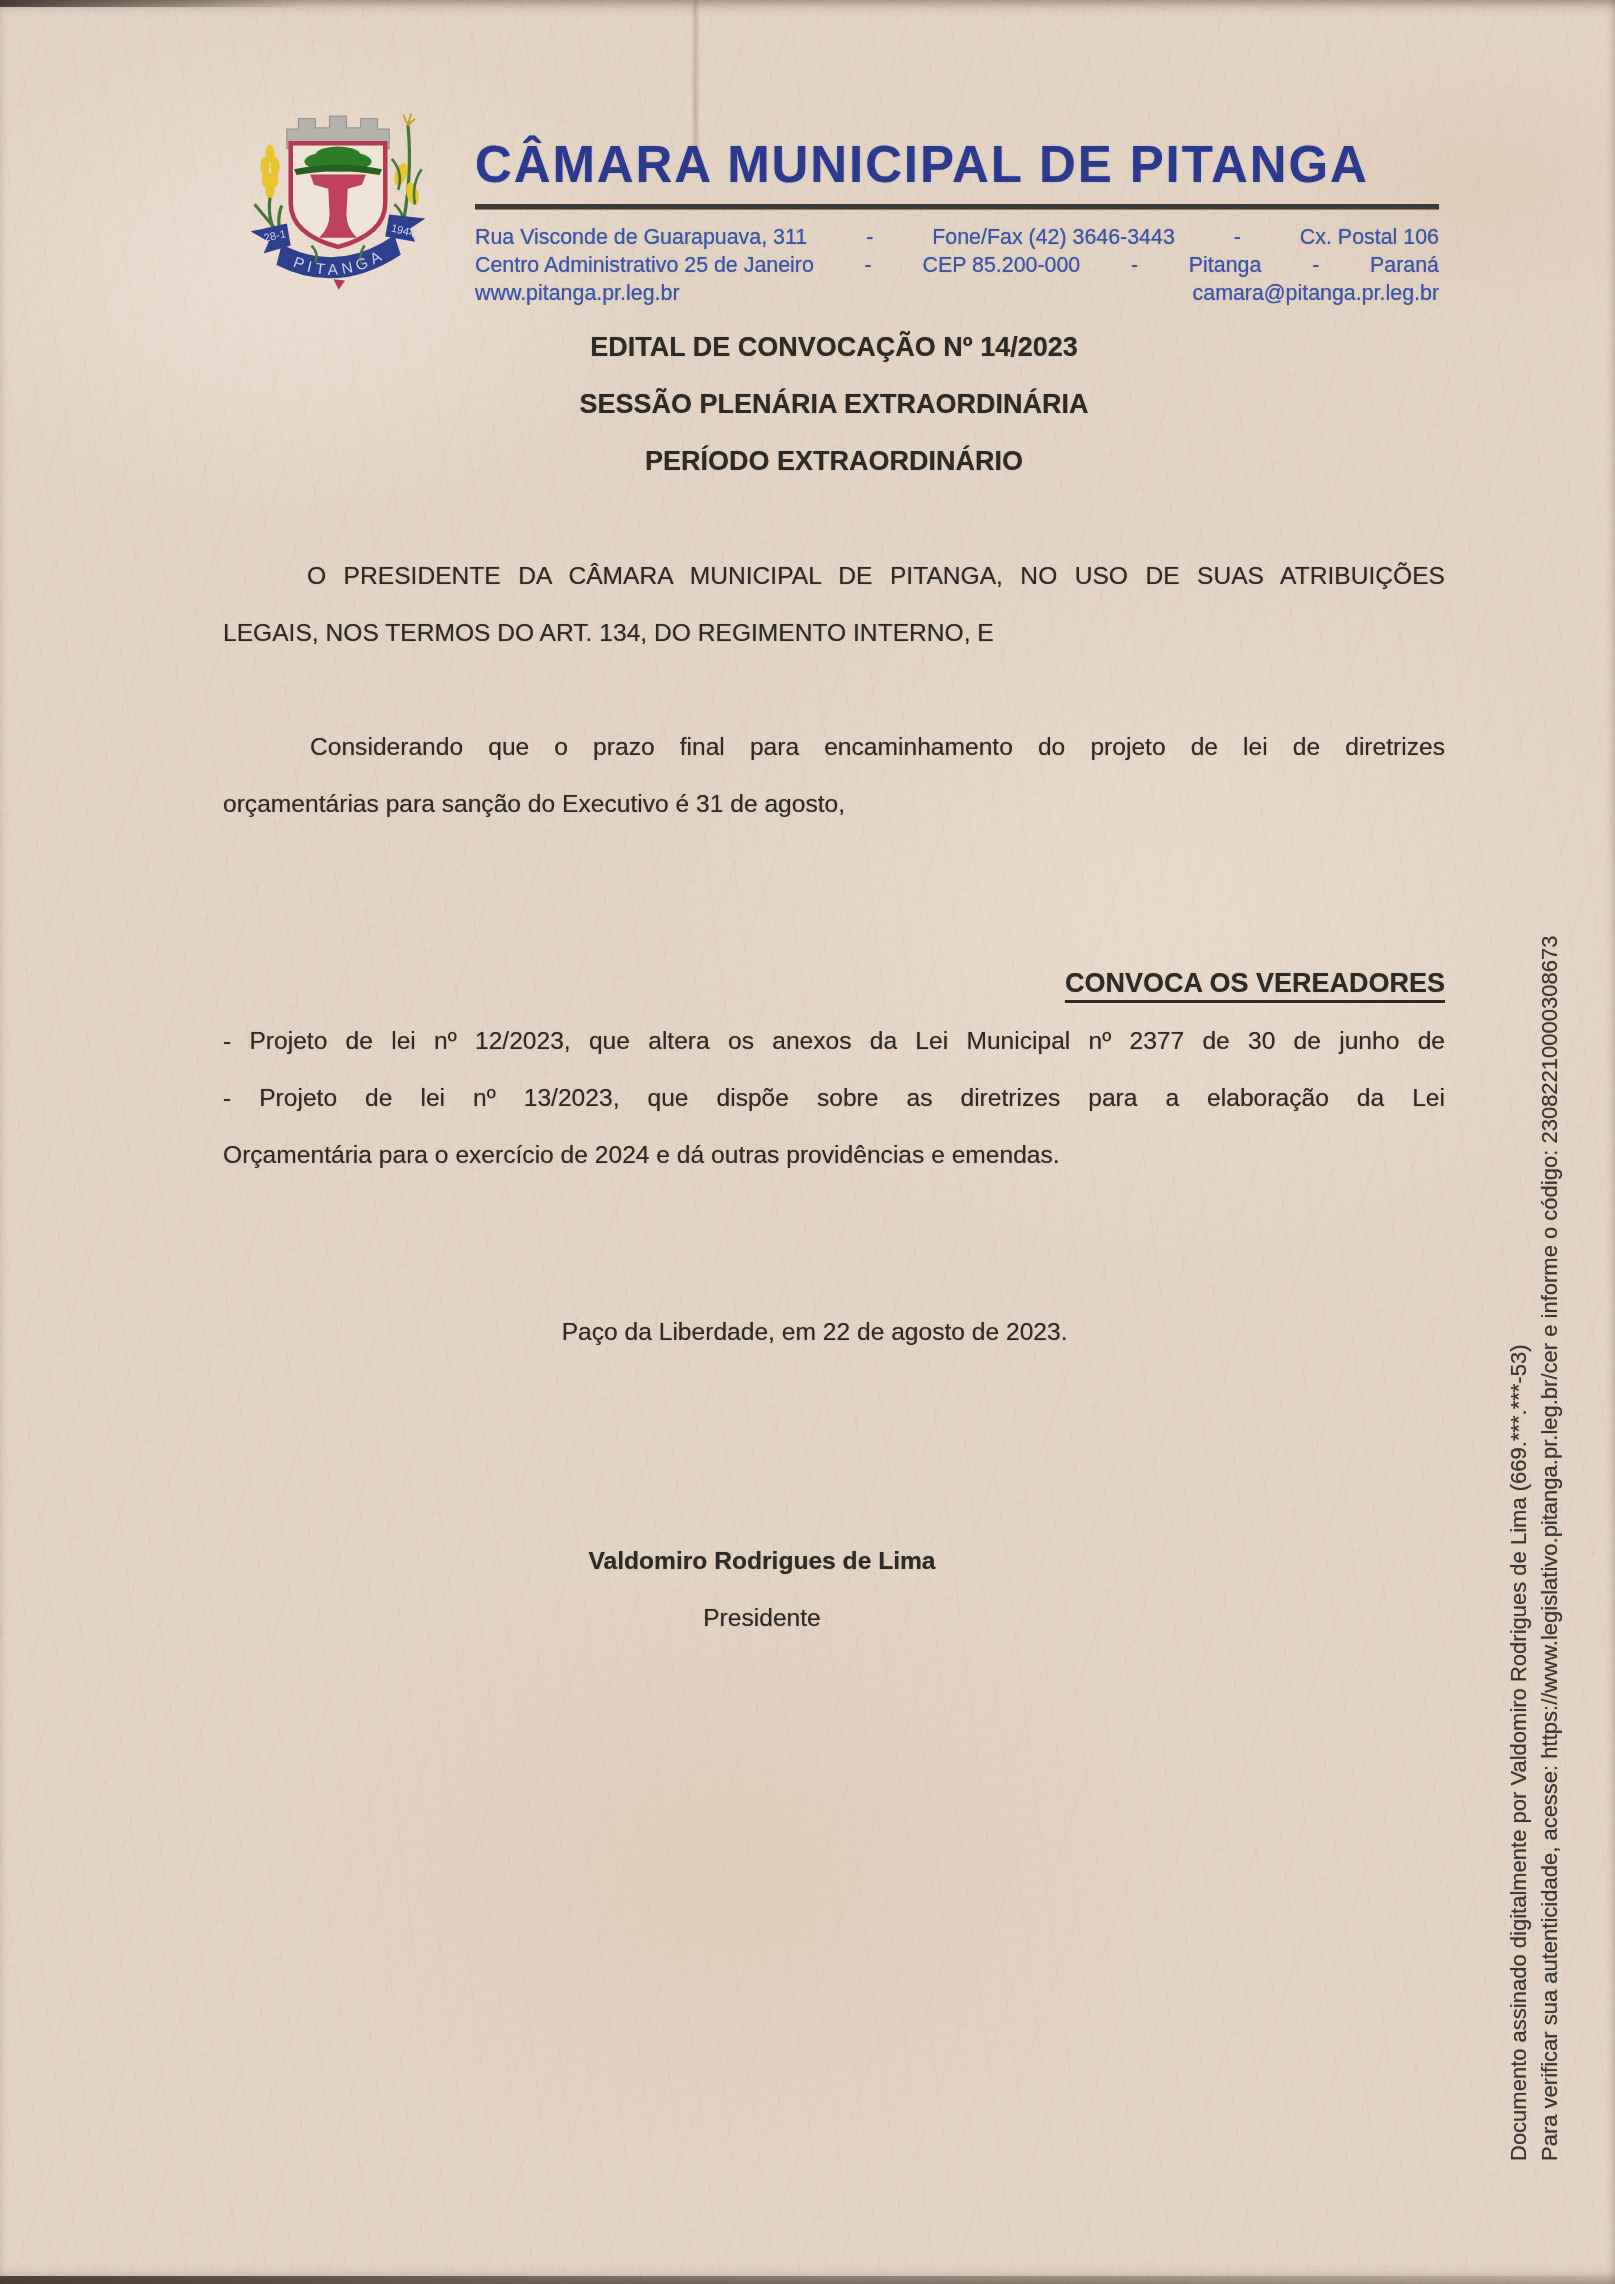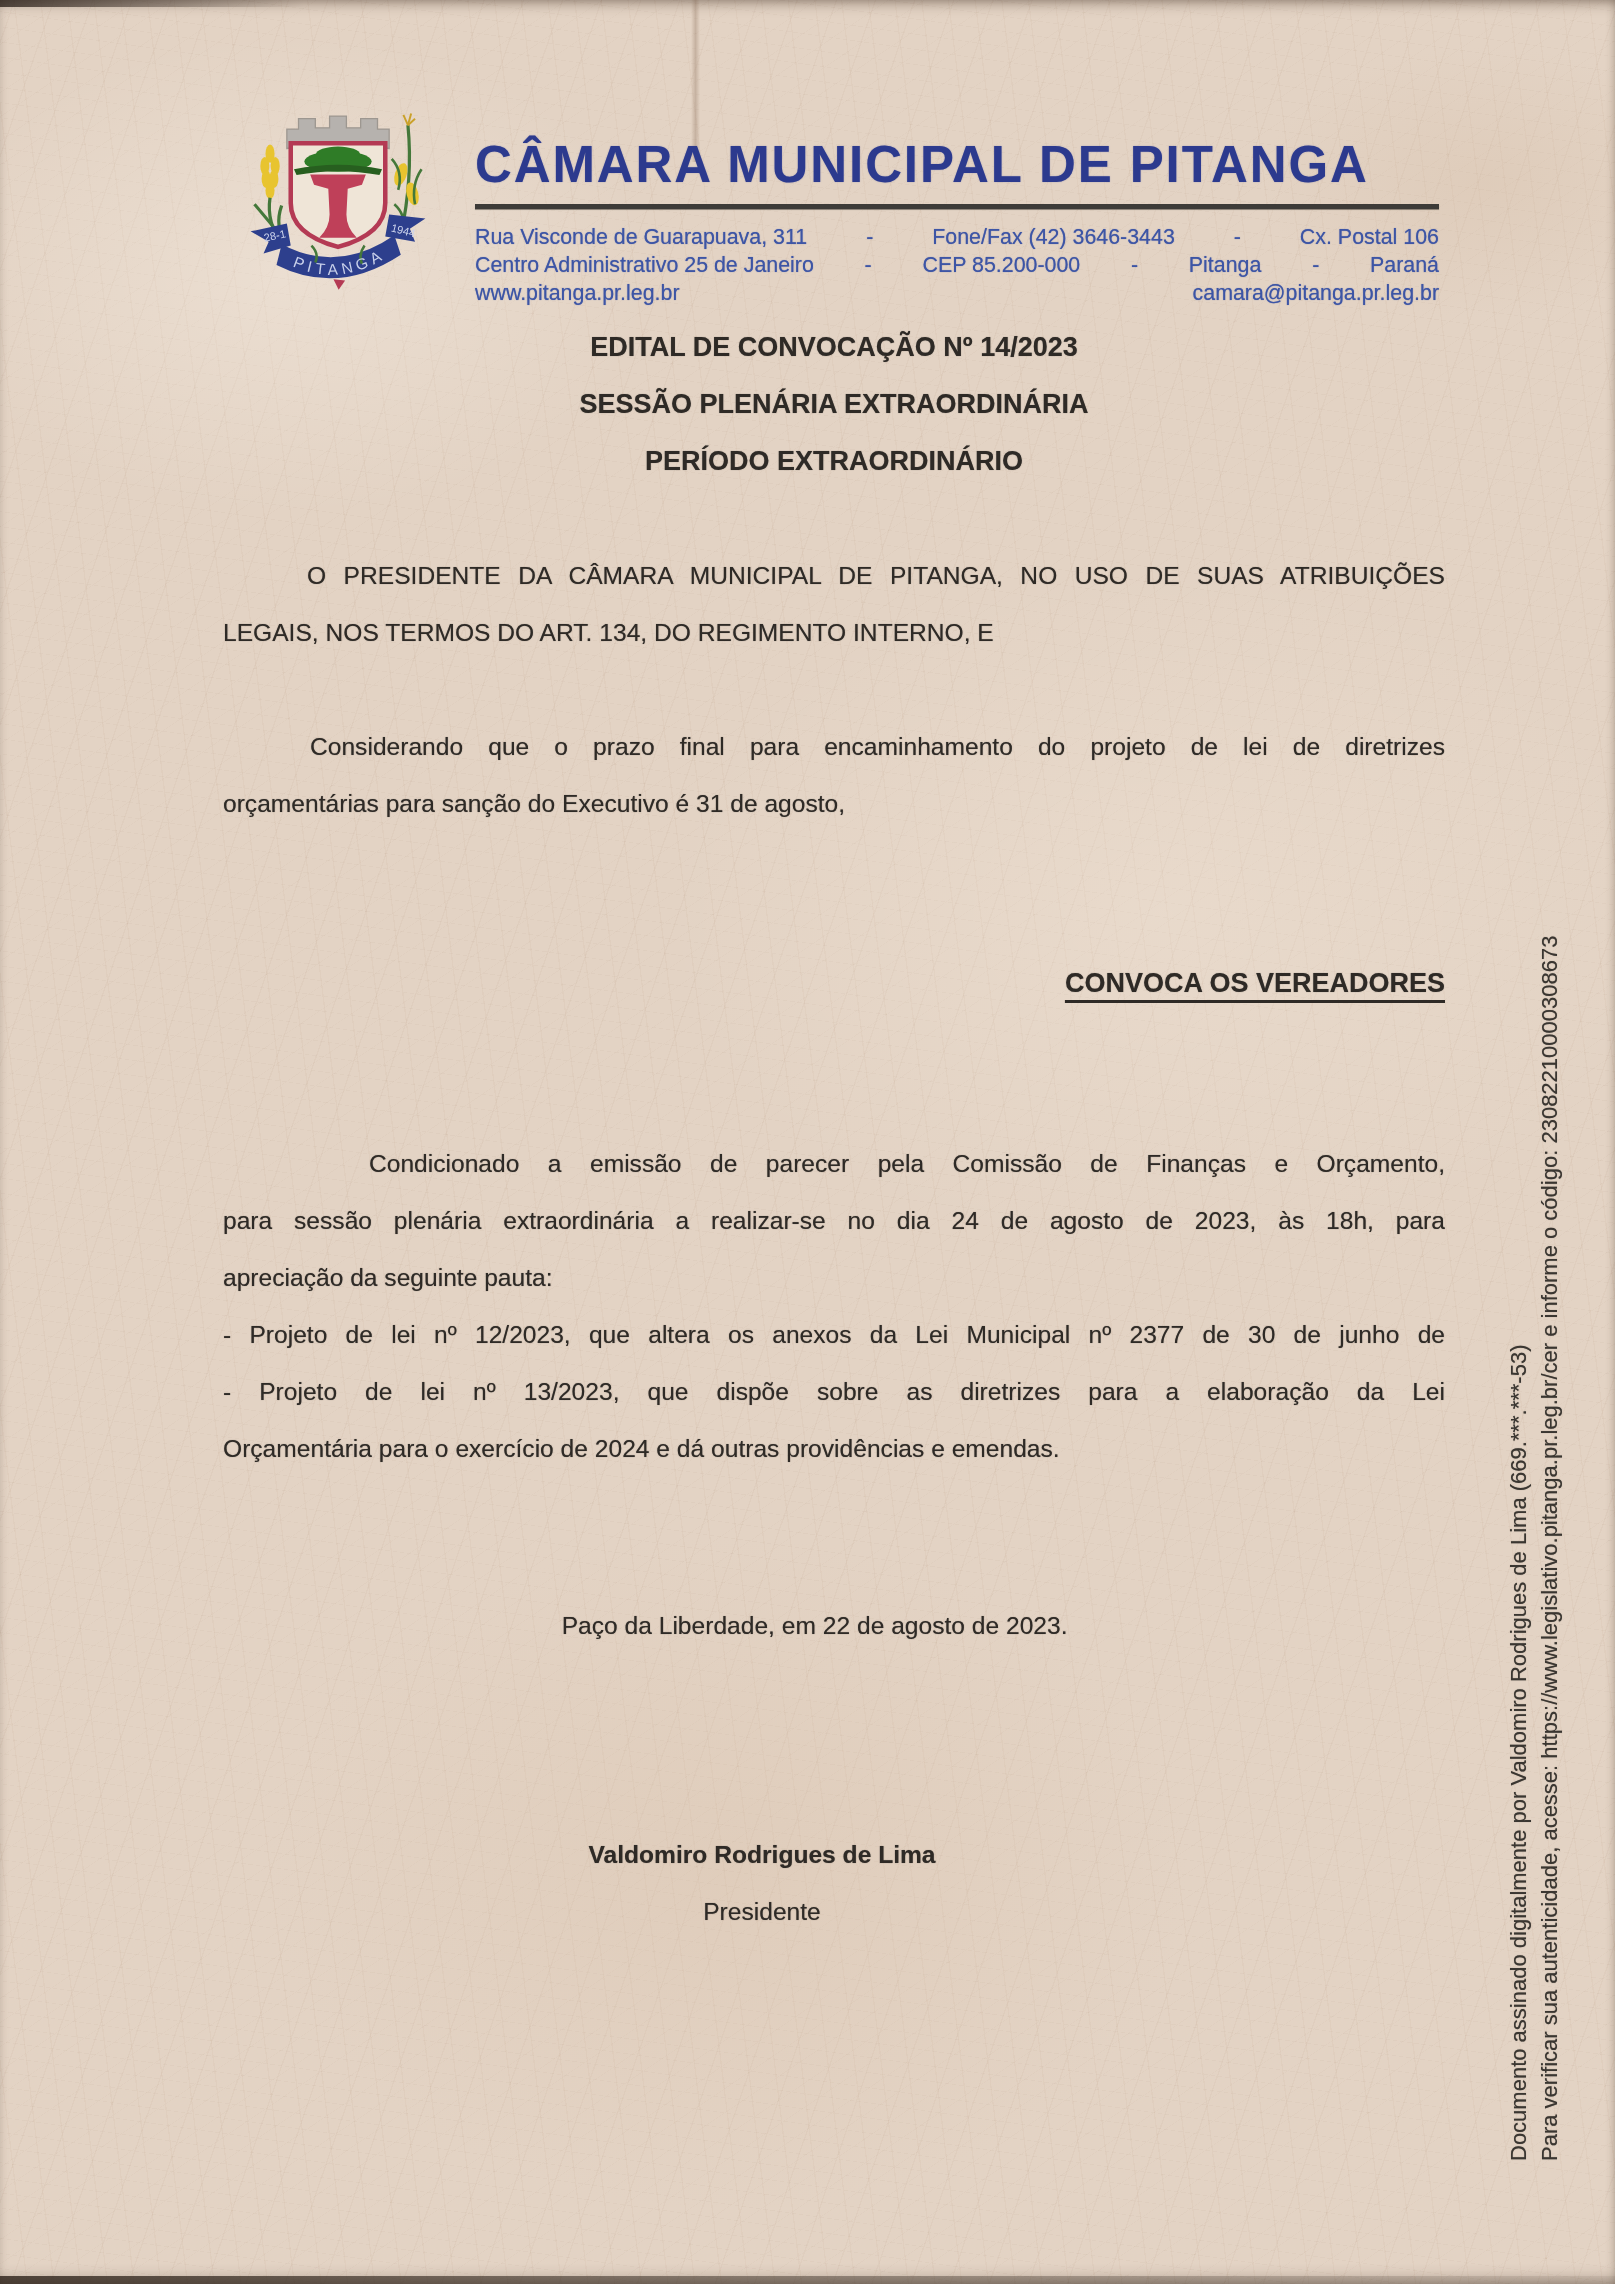--- a/index.html
+++ b/index.html
@@ -179,25 +179,20 @@
 
     <div class="p2">
       <div class="line jl first">Considerando que o prazo final para encaminhamento do projeto de lei de diretrizes</div>
       <div class="line">orçamentárias para sanção do Executivo é 31 de agosto,</div>
     </div>
 
     <div class="convoca">
       <span>CONVOCA OS VEREADORES</span>
     </div>
 
-    <div class="p3">
-      <div class="line jl first">Condicionado a emissão de parecer pela Comissão de Finanças e Orçamento,</div>
-      <div class="line jl">para sessão plenária extraordinária a realizar-se no dia 24 de agosto de 2023, às 18h, para</div>
-      <div class="line">apreciação da seguinte pauta:</div>
-    </div>
 
     <div>
       <div class="line jl">- Projeto de lei nº 12/2023, que altera os anexos da Lei Municipal nº 2377 de 30 de junho de</div>
     </div>
 
     <div>
       <div class="line jl">- Projeto de lei nº 13/2023, que dispõe sobre as diretrizes para a elaboração da Lei</div>
       <div class="line">Orçamentária para o exercício de 2024 e dá outras providências e emendas.</div>
     </div>
 

